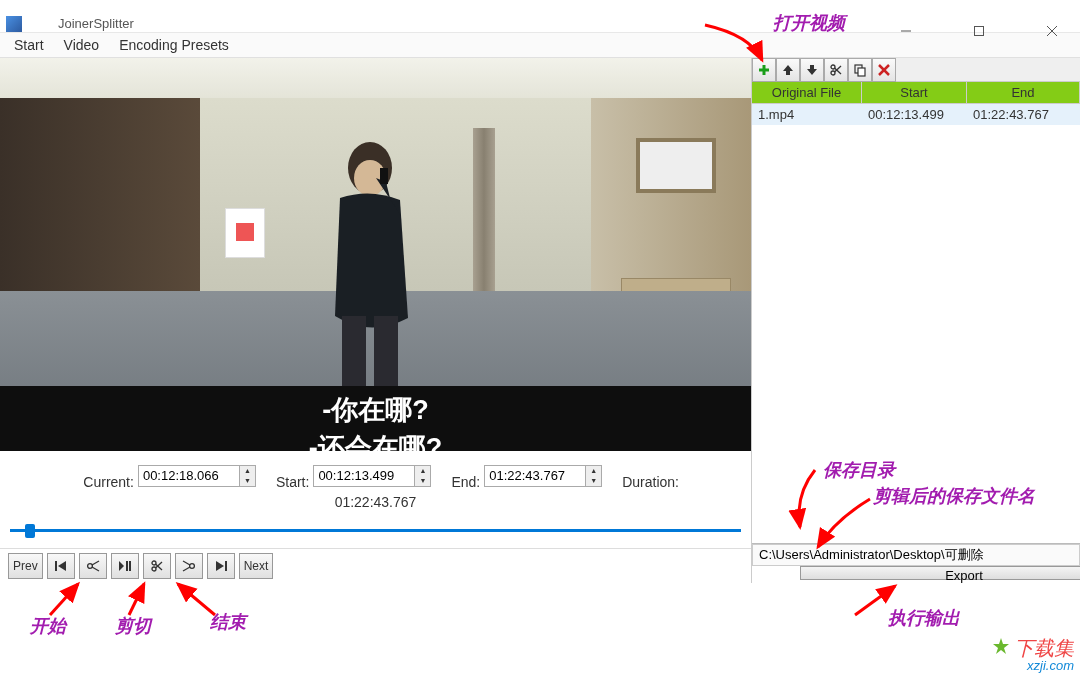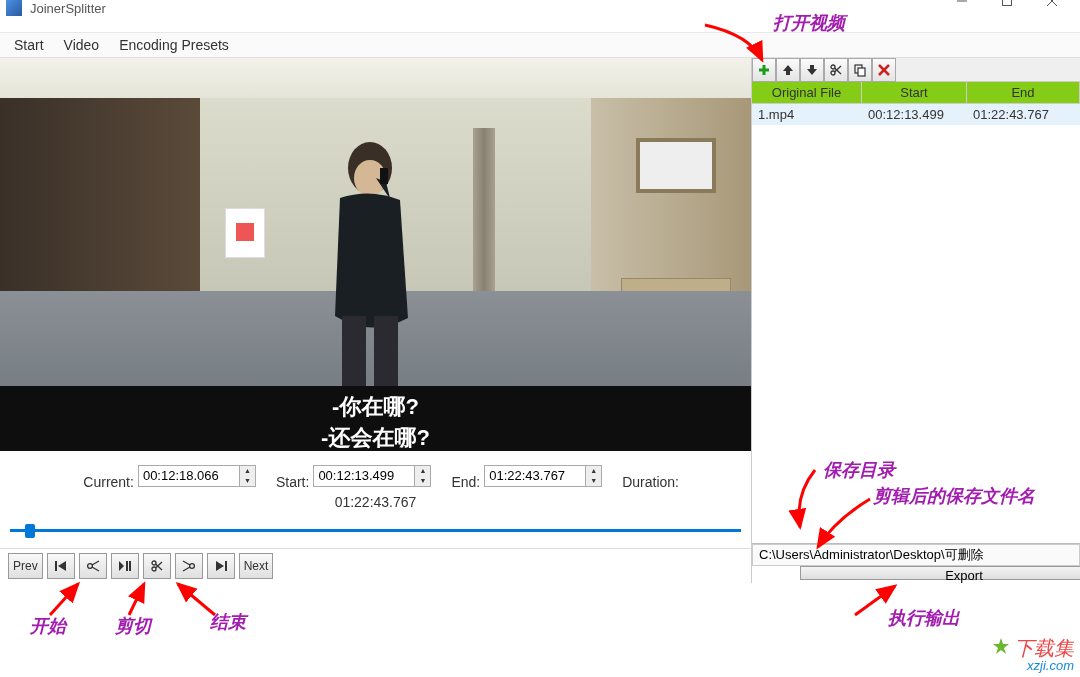--- a/index.html
+++ b/index.html
@@ -1,17 +1,17 @@
 <!DOCTYPE html>
 <html><head>
 <meta charset="utf-8">
 <style>
   * { box-sizing: border-box; }
   body { margin: 0; font-family: "Segoe UI", Tahoma, sans-serif; font-size: 13px; background: #fff; color: #333; width: 1080px; height: 677px; overflow: hidden; position: relative; }
-  .titlebar { height: 30px; background: #fff; display: flex; align-items: flex-end; padding: 16px 6px; border-bottom: 1px solid #e8e8e8; }
+  .titlebar { height: 30px; background: #fff; display: flex; align-items: flex-start; padding: 16px 6px; border-bottom: 1px solid #e8e8e8; gap: 28px; }
   .titlebar .icon { width: 16px; height: 16px; background: linear-gradient(135deg,#4a90e2,#2c5aa0); margin-right: 8px; }
   .titlebar .title { flex: 1; font-size: 13px; color: #555; }
   .winbtn { width: 45px; height: 30px; display: flex; align-items: center; justify-content: center; color: #666; }
   .winbtn svg { width: 10px; height: 10px; }
   .menubar { height: 25px; display: flex; align-items: center; padding: 0 4px; background: #fafafa; border-bottom: 1px solid #e0e0e0; }
   .menubar .menuitem { padding: 4px 10px; font-size: 14px; color: #333; cursor: default; }
   .main { display: flex; height: 525px; }
   .left { width: 752px; display: flex; flex-direction: column; border-right: 1px solid #ccc; }
   .video { flex: 1; background: #1a1a1a; position: relative; overflow: hidden; }
   .scene { position: absolute; inset: 0; }
@@ -21,21 +21,21 @@
   .wall-right { position:absolute; right:0; top:40px; width:160px; height:220px; background: linear-gradient(90deg,#c8bfa8,#a89878);}
   .corridor { position:absolute; left:200px; right:160px; top:40px; height:220px; background: linear-gradient(#dcdccc,#c4c4b4);}
   .sign { position:absolute; left:225px; top:150px; width:40px; height:50px; background:#fff; border:1px solid #ddd;}
   .sign:after { content:" "; display:block; width:18px; height:18px; background:#e55; margin:14px auto; }
   .poster { position:absolute; right:20px; top:220px; width:110px; height:120px; background:#bfae8a; border:1px solid #998866;}
   .poster .ptxt { position:absolute; bottom:8px; left:8px; font-size:14px; font-weight:bold; color:#7a2a2a; font-style:italic;}
   .artframe { position:absolute; right:35px; top:80px; width:80px; height:55px; background:#eee; border:4px solid #8a7a5a;}
   .person { position:absolute; left:300px; top:80px; width:160px; }
   .person svg { width:160px; height:300px; }
   .pillar { position:absolute; left:473px; top:70px; width:22px; height:200px; background: linear-gradient(90deg,#a8a090,#888070,#a8a090);}
-  .sub { position:absolute; left:0; right:0; bottom:0; height:65px; background:#0e0e0e; color:#fff; font-size:22px; text-align:center; line-height:1.4; font-weight:bold; padding-top:6px;}
+  .sub { position:absolute; left:0; right:0; bottom:0; height:65px; background:#0e0e0e; color:#fff; font-size:27px; text-align:center; line-height:1.4; font-weight:bold; padding-top:6px;}
   .info { padding: 10px 8px 4px; font-size:14px; }
   .info-row { display:flex; align-items:center; gap:4px; justify-content:flex-end; }
   .info-row .lbl { margin-left: 16px; margin-top: 13px; }
   .spin { display:inline-flex; border:1px solid #aaa; height:22px; background:#fff; }
   .spin input { border:none; width:100px; padding:1px 4px; font-size:13px; text-align:left; font-family: inherit; }
   .spin .arrows { width:16px; display:flex; flex-direction:column; border-left:1px solid #aaa;}
   .spin .arrows div { flex:1; font-size:7px; text-align:center; line-height:10px; cursor:pointer; background:#eee;}
   .dur-row { text-align:center; font-size:14px; padding-top:4px;}
   .slider-wrap { padding: 6px 10px 8px; }
   .slider { position:relative; height:20px; }

